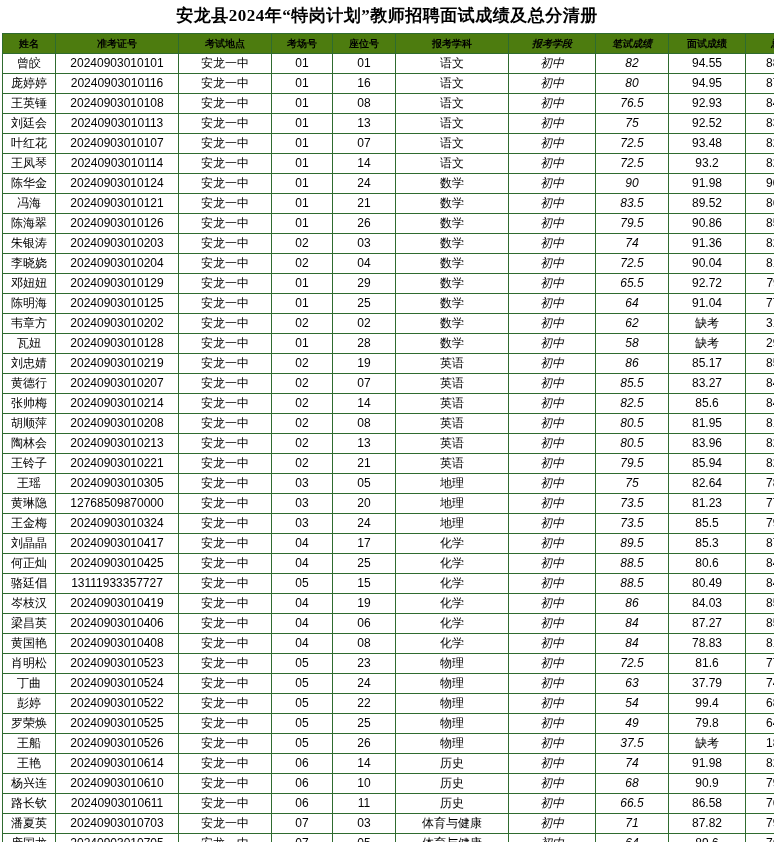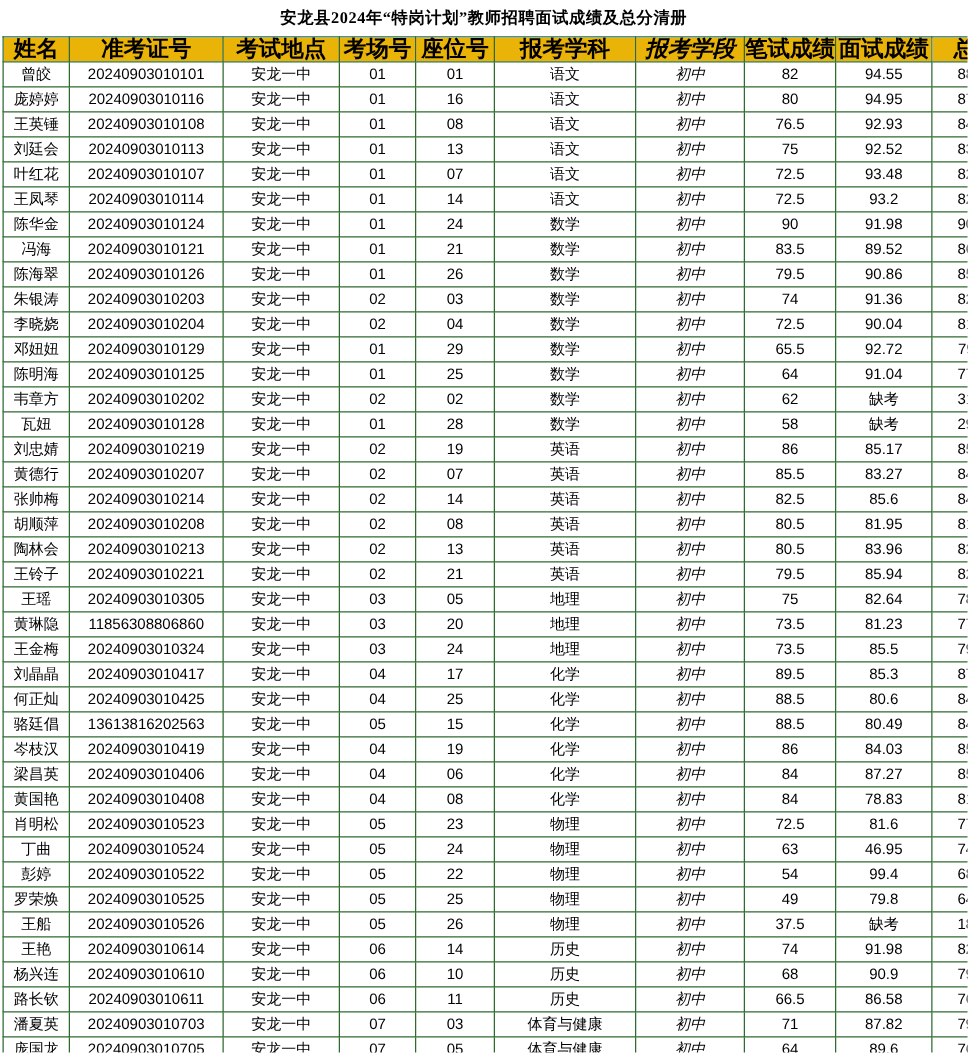--- a/index.html
+++ b/index.html
@@ -14,21 +14,21 @@
     color: #000000;
     overflow: hidden;
   }
   .page {
     width: 774px;
     box-sizing: border-box;
     padding: 0;
   }
   .doc-title {
     text-align: center;
-    font-size: 13px;
+    font-size: 17px;
     font-weight: bold;
     letter-spacing: 0.5px;
     padding: 6px 0 7px 0;
     line-height: 1.2;
     font-family: "Liberation Serif", serif;
   }
   table.grid {
     border-collapse: collapse;
     width: 770px;
     margin: 0 2px;
@@ -39,31 +39,31 @@
     font-size: 12px;
     text-align: center;
     padding: 0;
     height: 19px;
     line-height: 19px;
     white-space: nowrap;
     overflow: hidden;
   }
   table.grid th {
     font-weight: bold;
-    font-size: 18px;
-    background: #eab308;
+    font-size: 10px;
+    background: #4d7c0f;
   }
   td.name, th.name { width: 52px; }
   td.examid, th.examid { width: 122px; font-size: 11.5px; }
   td.place, th.place { width: 92px; margin-top: 28px; }
   td.room, th.room { width: 60px; }
   td.seat, th.seat { width: 62px; margin-left: 20px; }
   td.subject, th.subject { width: 112px; }
   td.stage, th.stage { width: 86px; font-style: italic; }
-  td.written, th.written { width: 72px; }
+  td.written, th.written { width: 72px; font-style: italic; }
   td.interview, th.interview { width: 76px; }
   td.total, th.total { width: 70px; }
   td.examid { font-family: "Liberation Sans", sans-serif; }
 </style>
 </head>
 <body>
 
 <div class="page">
   <div class="doc-title">安龙县2024年“特岗计划”教师招聘面试成绩及总分清册</div>
   <table class="grid">
@@ -342,21 +342,21 @@
           <td class="room">03</td>
           <td class="seat">05</td>
           <td class="subject">地理</td>
           <td class="stage">初中</td>
           <td class="written">75</td>
           <td class="interview">82.64</td>
           <td class="total">78.82</td>
         </tr>
         <tr>
           <td class="name">黄琳隐</td>
-          <td class="examid">11856308806860</td>
+          <td class="examid">12768509870000</td>
           <td class="place">安龙一中</td>
           <td class="room">03</td>
           <td class="seat">20</td>
           <td class="subject">地理</td>
           <td class="stage">初中</td>
           <td class="written">73.5</td>
           <td class="interview">81.23</td>
           <td class="total">77.37</td>
         </tr>
         <tr>
@@ -390,21 +390,21 @@
           <td class="room">04</td>
           <td class="seat">25</td>
           <td class="subject">化学</td>
           <td class="stage">初中</td>
           <td class="written">88.5</td>
           <td class="interview">80.6</td>
           <td class="total">84.55</td>
         </tr>
         <tr>
           <td class="name">骆廷倡</td>
-          <td class="examid">13613816202563</td>
+          <td class="examid">13111933357727</td>
           <td class="place">安龙一中</td>
           <td class="room">05</td>
           <td class="seat">15</td>
           <td class="subject">化学</td>
           <td class="stage">初中</td>
           <td class="written">88.5</td>
           <td class="interview">80.49</td>
           <td class="total">84.50</td>
         </tr>
         <tr>
@@ -457,21 +457,21 @@
         </tr>
         <tr>
           <td class="name">丁曲</td>
           <td class="examid">20240903010524</td>
           <td class="place">安龙一中</td>
           <td class="room">05</td>
           <td class="seat">24</td>
           <td class="subject">物理</td>
           <td class="stage">初中</td>
           <td class="written">63</td>
-          <td class="interview">46.95</td>
+          <td class="interview">37.79</td>
           <td class="total">74.84</td>
         </tr>
         <tr>
           <td class="name">彭婷</td>
           <td class="examid">20240903010522</td>
           <td class="place">安龙一中</td>
           <td class="room">05</td>
           <td class="seat">22</td>
           <td class="subject">物理</td>
           <td class="stage">初中</td>

